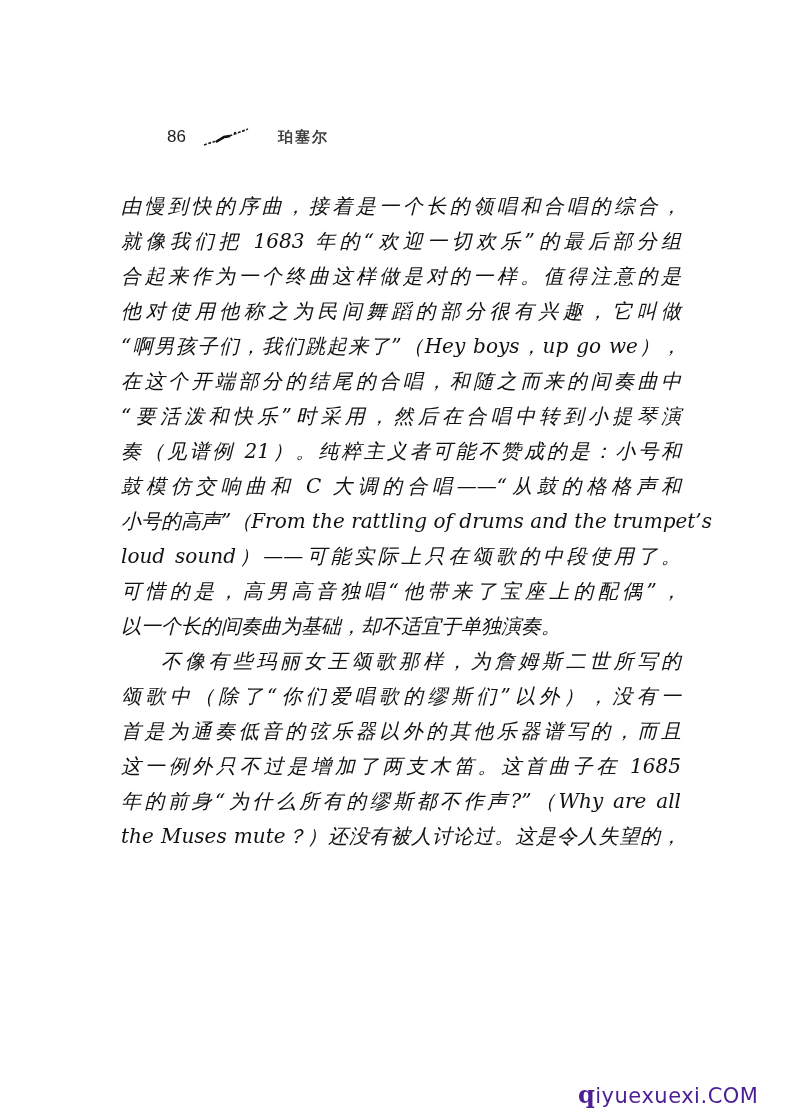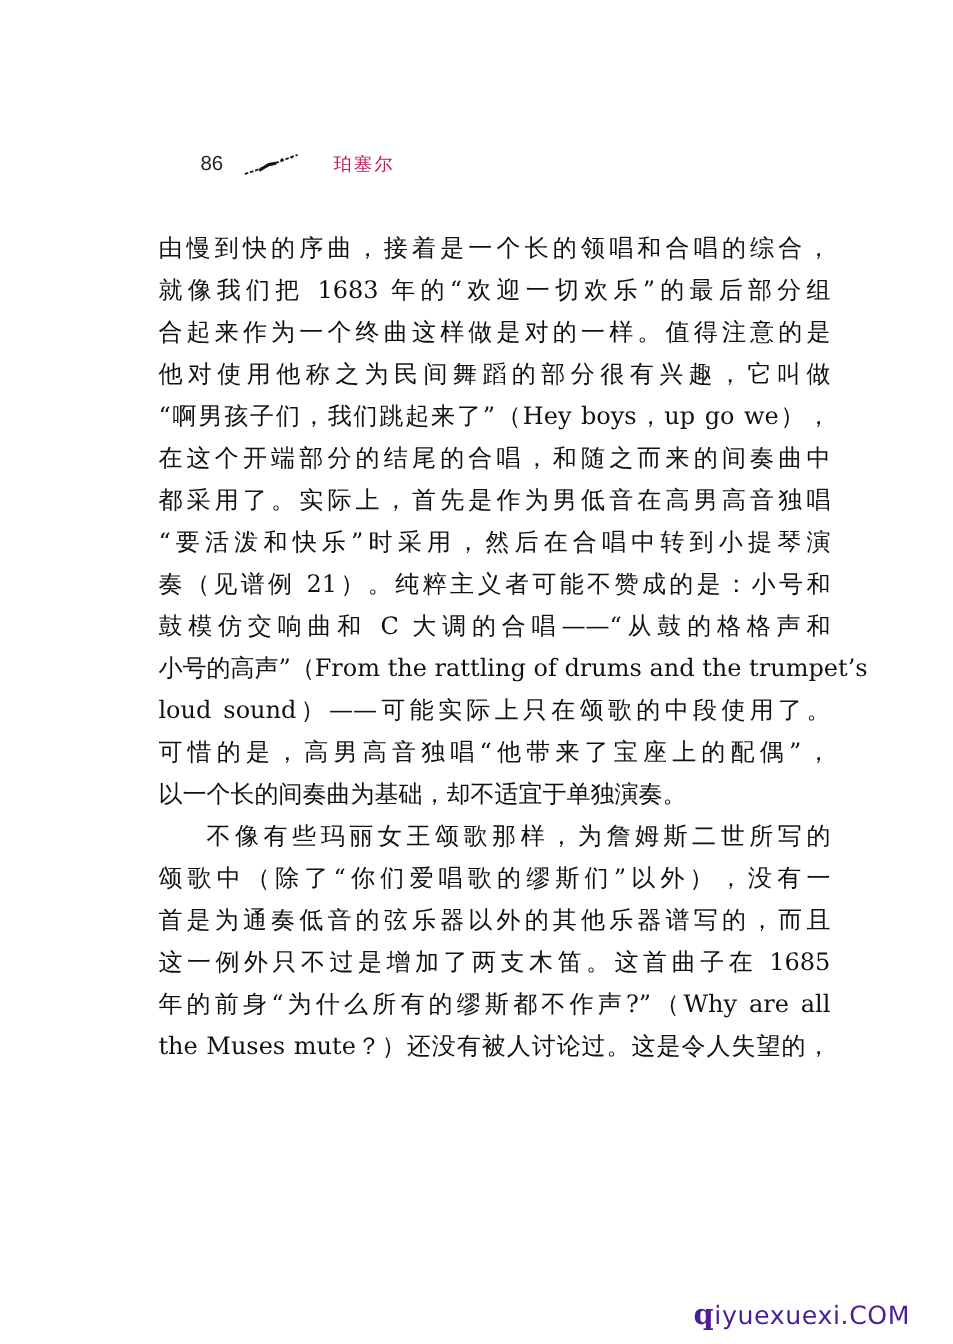--- a/index.html
+++ b/index.html
@@ -11,25 +11,25 @@
     .header {
       position: absolute; top: 122px; left: 146px; height: 30px; width: 300px;
       display: flex; align-items: center;
     }
     .page-num {
       font-family: "Liberation Sans", "DejaVu Sans", sans-serif;
       font-size: 17px; color: #222; width: 40px; text-align: right;
     }
     .ornament { width: 50px; height: 20px; margin-left: 16px; margin-right: 26px; }
     .running-title {
-      font-family: "DejaVu Sans", sans-serif; font-weight: normal; font-size: 15px;
-      letter-spacing: 2px; color: #be185d;
+      font-family: "DejaVu Sans", sans-serif; font-weight: bold; font-size: 15px;
+      letter-spacing: 2px; color: #404040;
     }
     .body-text {
-      position: absolute; top: 189px; left: 132px; width: 560px;
+      position: absolute; top: 189px; left: 121px; width: 560px; font-style: italic;
     }
     .line {
       height: 35px; line-height: 35px; font-size: 20px; white-space: nowrap;
       text-align: justify; text-align-last: justify; letter-spacing: 0px;
     }
     .line.last { text-align-last: left; }
     .line.indent { padding-left: 40px; }
     .watermark {
       position: absolute; left: 578px; top: 1080px;
       font-family: "DejaVu Sans", sans-serif; font-size: 21px;
@@ -54,21 +54,20 @@
 </div>
 
 <div class="body-text">
   <div class="paragraph">
     <div class="line">由慢到快的序曲，接着是一个长的领唱和合唱的综合，</div>
     <div class="line">就像我们把 1683 年的“欢迎一切欢乐”的最后部分组</div>
     <div class="line">合起来作为一个终曲这样做是对的一样。值得注意的是</div>
     <div class="line">他对使用他称之为民间舞蹈的部分很有兴趣，它叫做</div>
     <div class="line">“啊男孩子们，我们跳起来了”（Hey boys，up go we），</div>
     <div class="line">在这个开端部分的结尾的合唱，和随之而来的间奏曲中</div>
-    <div class="line">都采用了。实际上，首先是作为男低音在高男高音独唱</div>
     <div class="line">“要活泼和快乐”时采用，然后在合唱中转到小提琴演</div>
     <div class="line">奏（见谱例 21）。纯粹主义者可能不赞成的是：小号和</div>
     <div class="line">鼓模仿交响曲和 C 大调的合唱——“从鼓的格格声和</div>
     <div class="line">小号的高声”（From the rattling of drums and the trumpet’s</div>
     <div class="line">loud sound）——可能实际上只在颂歌的中段使用了。</div>
     <div class="line">可惜的是，高男高音独唱“他带来了宝座上的配偶”，</div>
     <div class="line last">以一个长的间奏曲为基础，却不适宜于单独演奏。</div>
   </div>
   <div class="paragraph">
     <div class="line indent">不像有些玛丽女王颂歌那样，为詹姆斯二世所写的</div>

